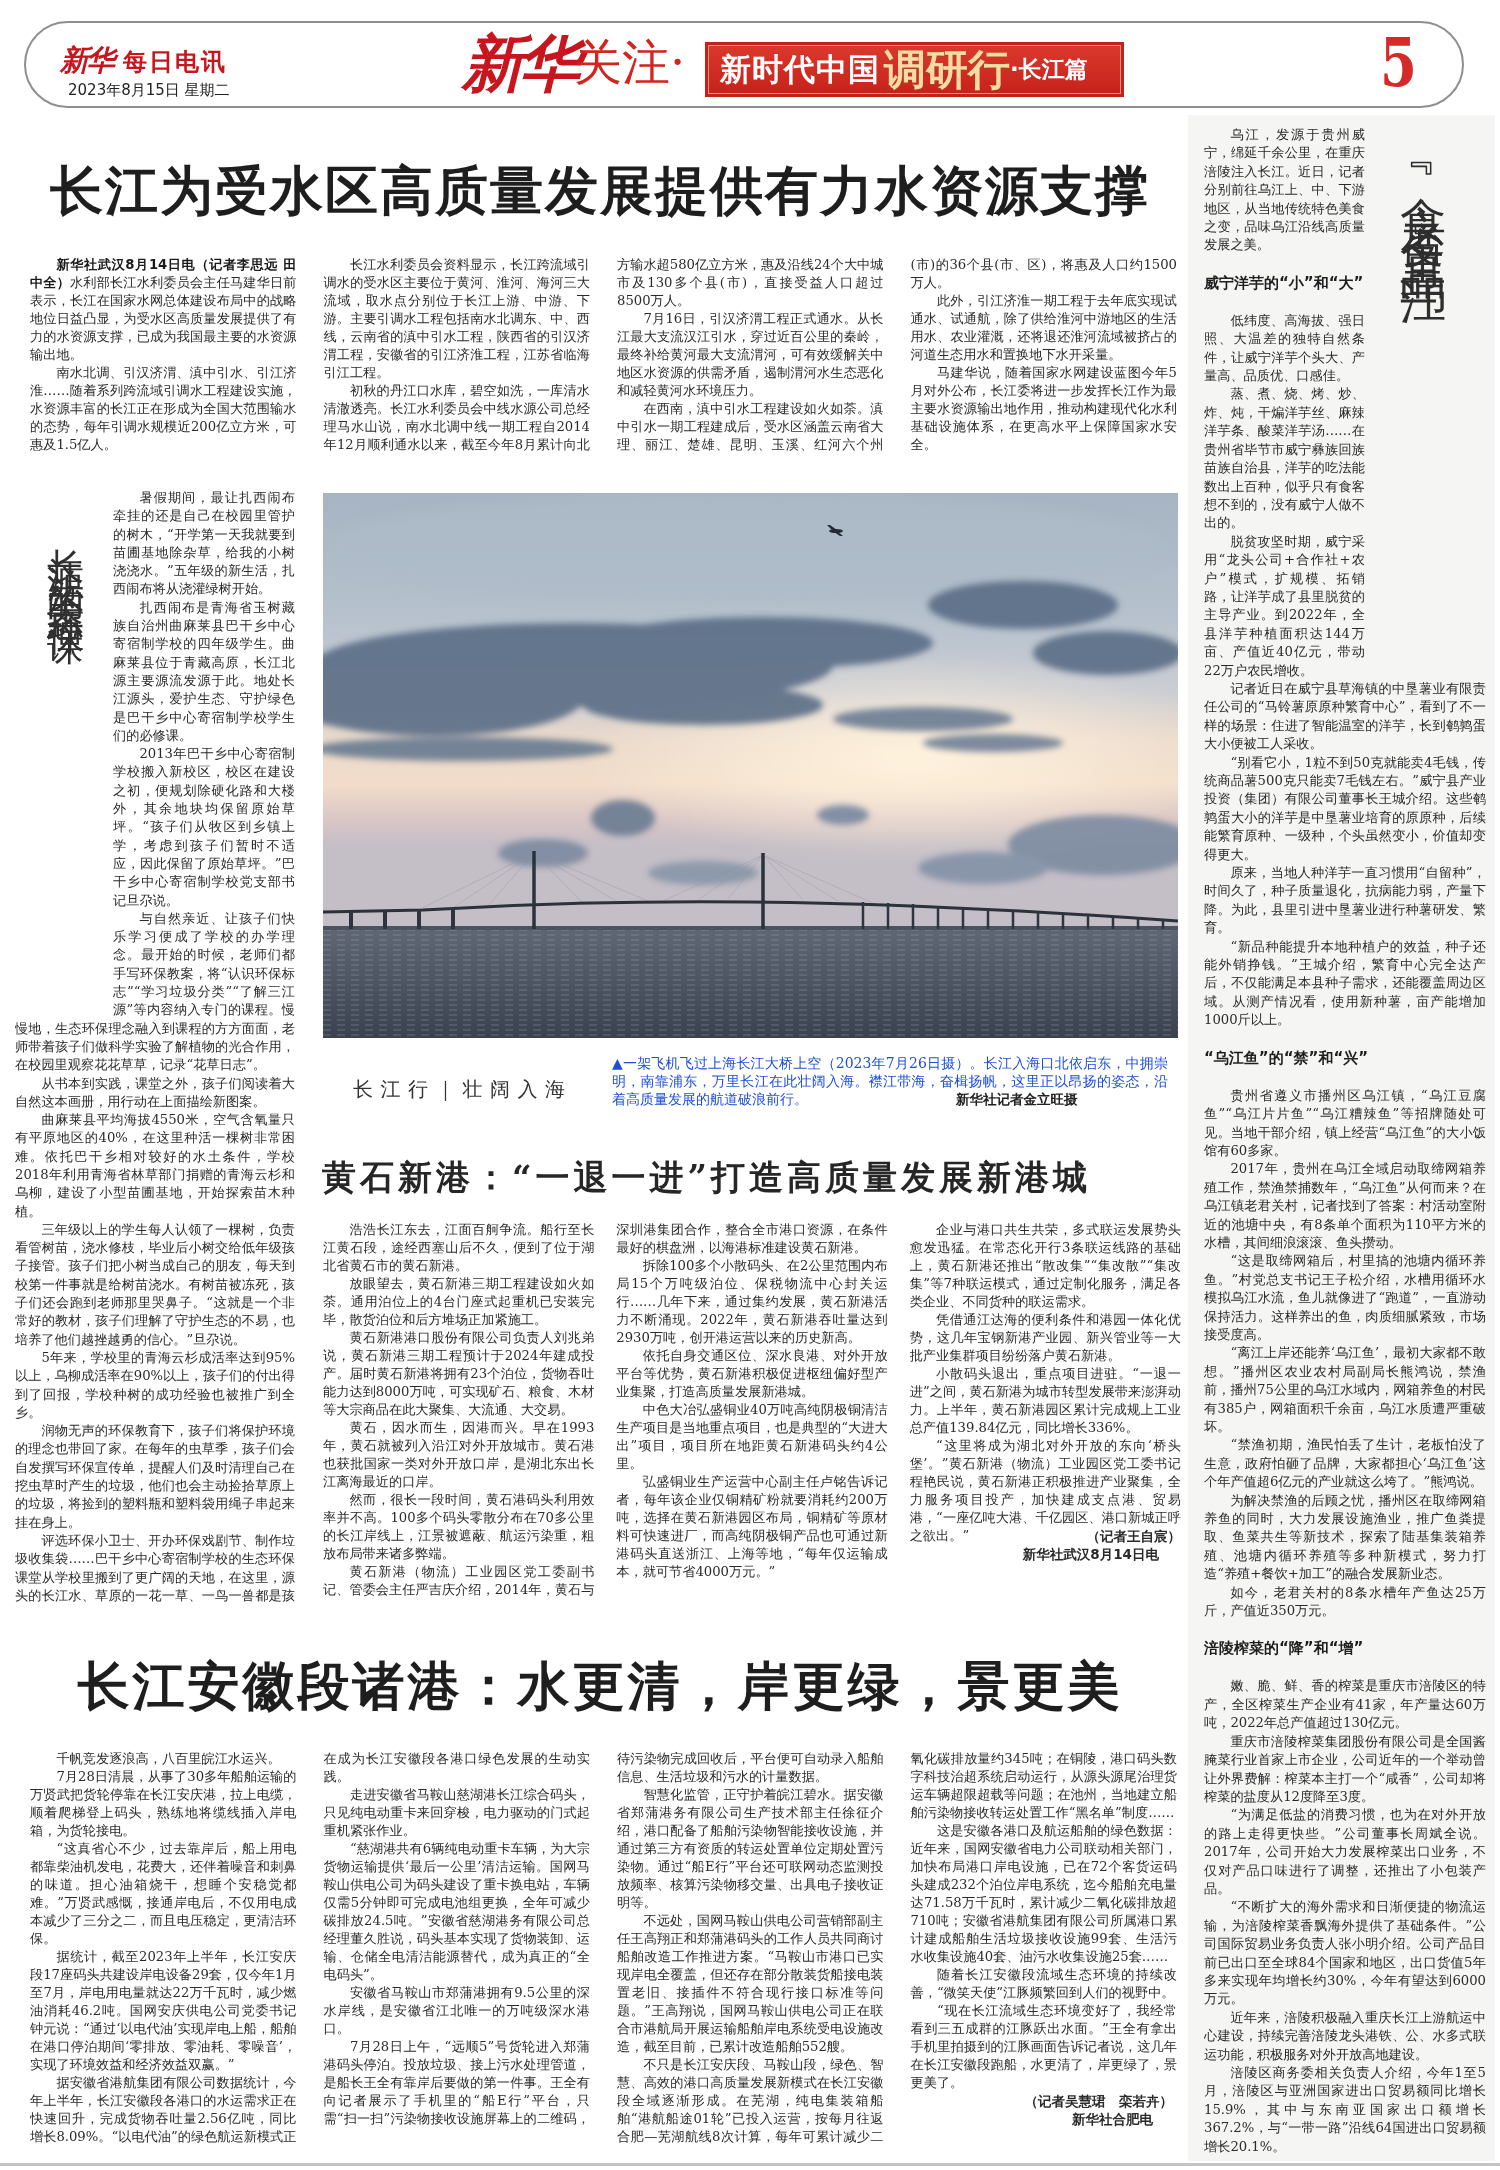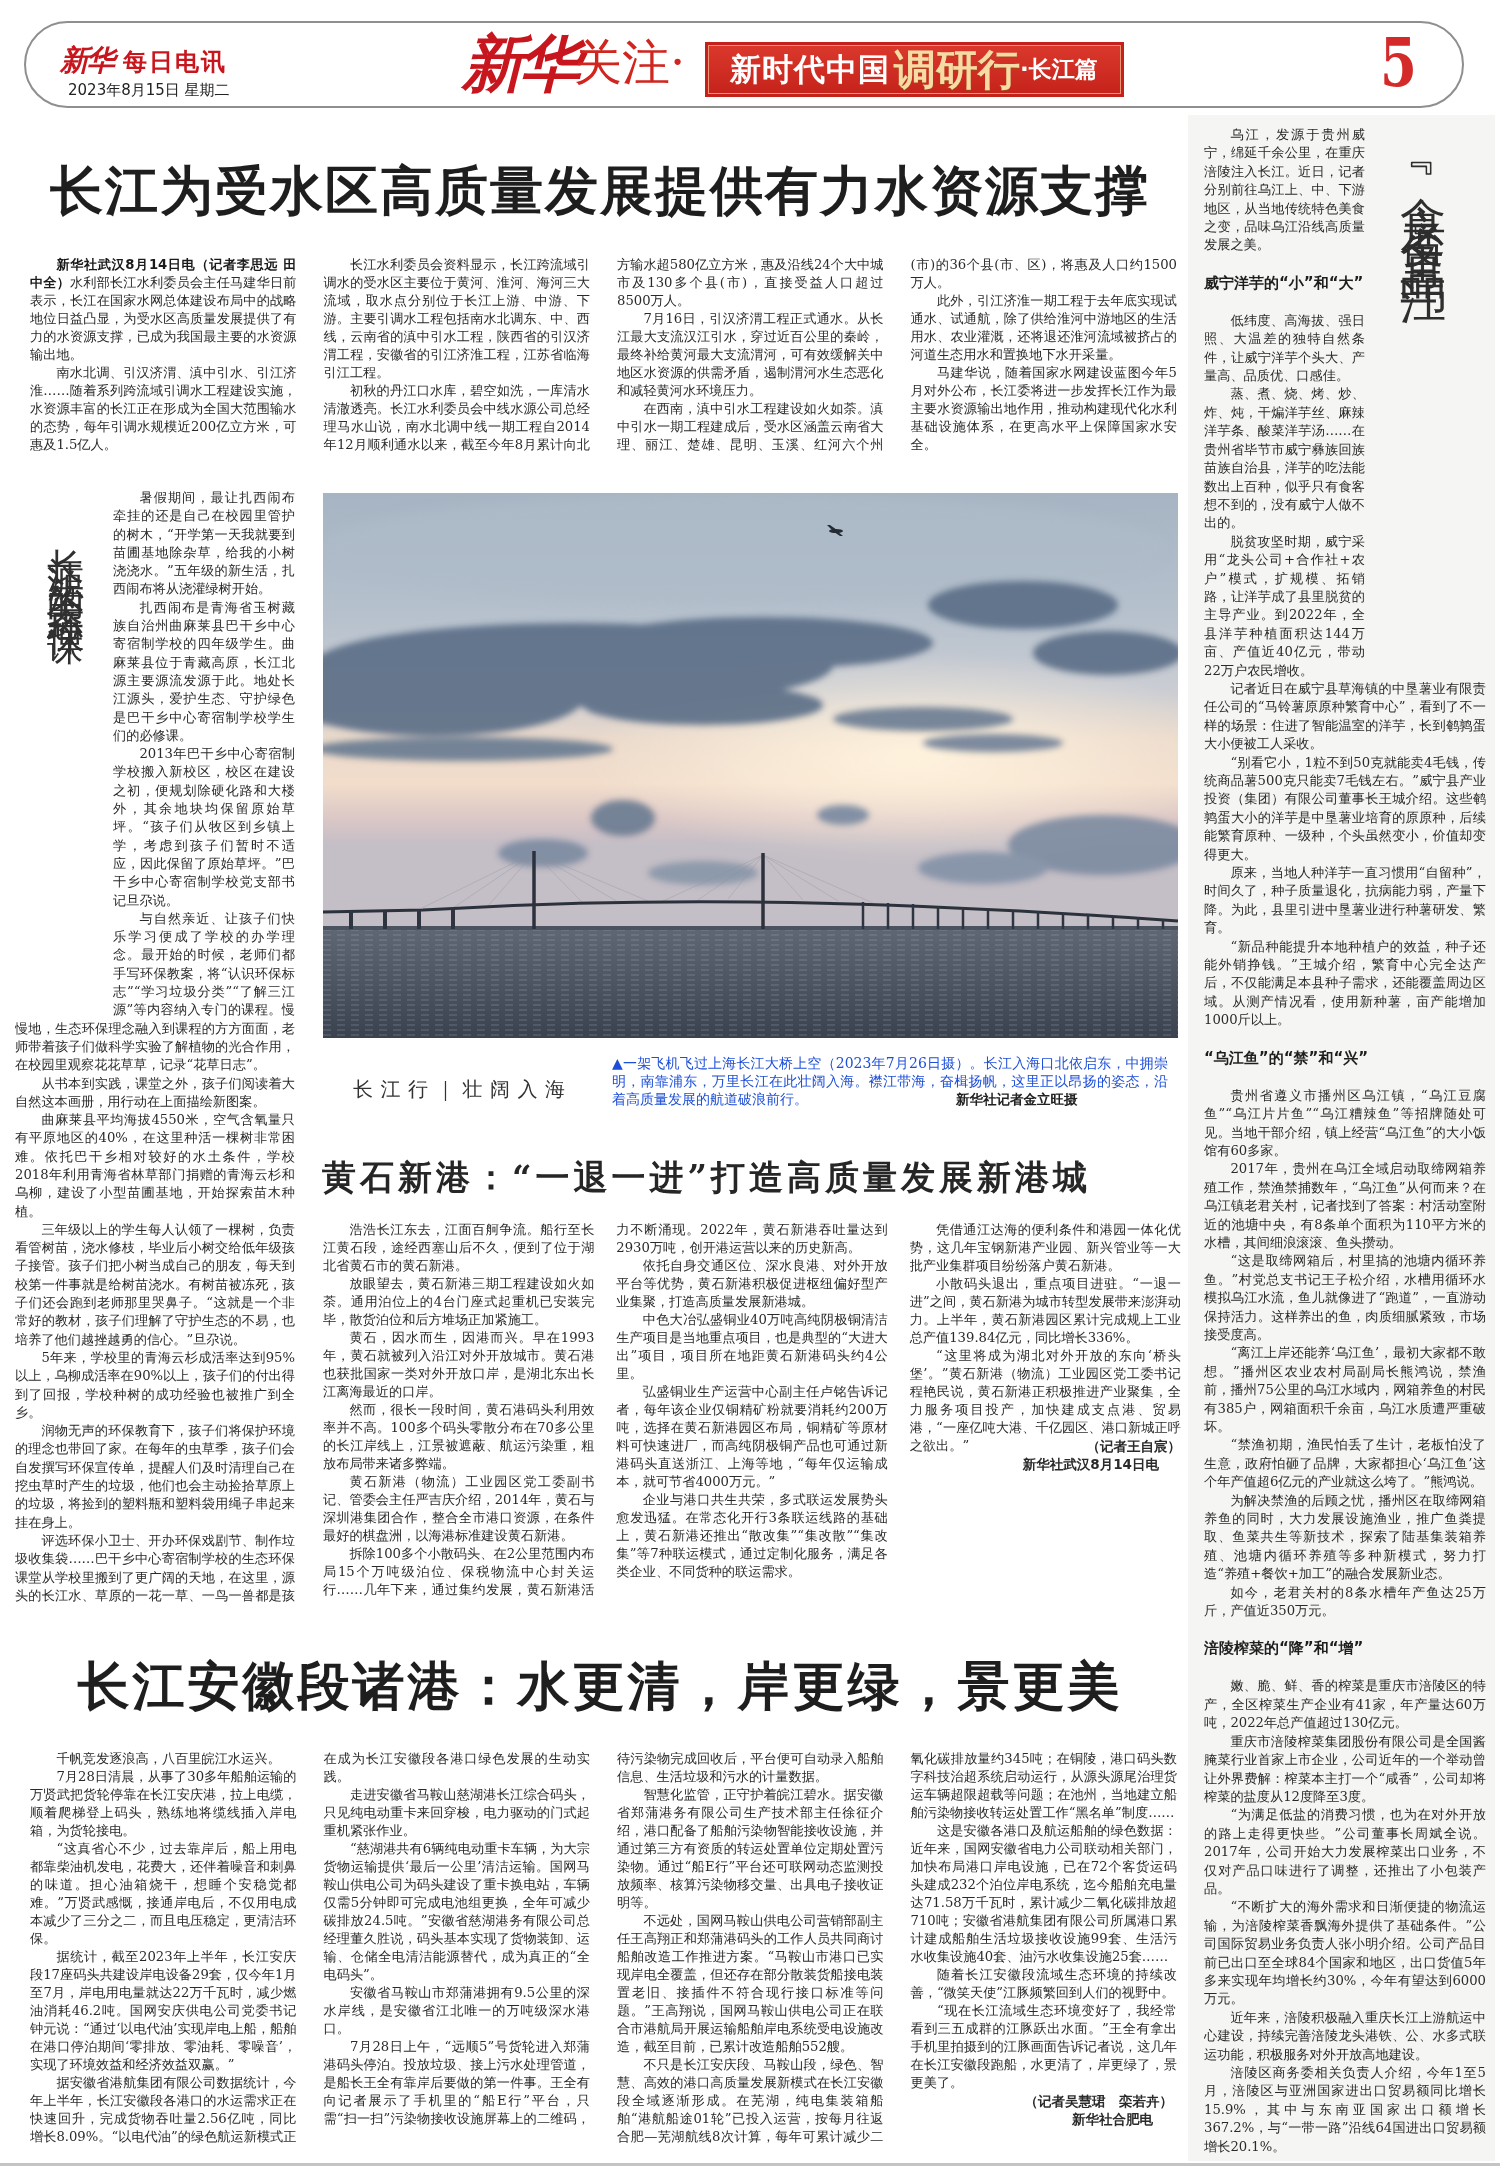--- a/index.html
+++ b/index.html
@@ -11,21 +11,21 @@
     
     .hdr-box{left:24px;top:21px;width:1440px;height:87px;border:2px solid #8f8f8f;border-radius:44px;background:#fff}
     .logo{left:60px;top:44px;white-space:nowrap;color:#c8161e;font-family:"DejaVu Serif",serif;line-height:32px}
     .logo-brand{font-size:29px;font-style:italic;font-weight:bold;letter-spacing:-3px}
     .logo-name{font-size:24px;font-weight:bold;letter-spacing:2px;margin-left:11px}
     .date{left:68px;top:81px;font-family:"DejaVu Sans",sans-serif;font-size:15px;color:#222;white-space:nowrap;line-height:18px}
     .section-title{left:462px;top:22px;white-space:nowrap;color:#c8161e;font-family:"DejaVu Serif",serif;line-height:80px}
     .sec-brand{font-size:62px;font-style:italic;font-weight:bold;letter-spacing:-6px}
     .sec-name{font-size:48px;color:#d0261f;vertical-align:6px;margin-left:0}
     .banner{left:705px;top:42px;width:419px;height:55px;background:linear-gradient(180deg,#dc3a2d 0%,#c4211a 100%);
-      box-shadow:inset 0 0 0 3px #c4211a, inset 0 0 0 4px #ec9473;display:flex;align-items:center;padding-left:25px;white-space:nowrap}
+      box-shadow:inset 0 0 0 3px #c4211a, inset 0 0 0 4px #ec9473;display:flex;align-items:center;padding-left:15px;white-space:nowrap}
     .banner .b1{color:#fff;font-family:"DejaVu Sans",sans-serif;font-weight:bold;font-size:31px;letter-spacing:1px}
     .banner .b2{font-family:"DejaVu Serif",serif;font-weight:bold;font-size:42px;color:#f7dba6;margin-left:4px;text-shadow:0 1px 0 #9c4a12}
     .banner .b3{color:#fff;font-family:"DejaVu Sans",sans-serif;font-weight:bold;font-size:23px}
     .page-num{left:1380px;top:22px;font-family:"DejaVu Serif",serif;font-weight:bold;font-size:68px;line-height:80px;color:#d42a2a;transform:scaleX(0.78);transform-origin:left top}
 
     
     .body-text{font-size:13.2px;line-height:18px;text-align:justify;color:#2a2a2a}
     .body-text p{text-indent:2em}
     .cols4{column-count:4;column-gap:27px;column-fill:auto;overflow:hidden}
     .cols3{column-count:3;column-gap:22px;column-fill:auto;overflow:hidden}
@@ -222,20 +222,21 @@
     </svg>
   </div>
   <div class="abs cap-label">长江行｜壮阔入海</div>
   <p class="abs cap-text">▲一架飞机飞过上海长江大桥上空（2023年7月26日摄）。长江入海口北依启东，中拥崇明，南靠浦东，万里长江在此壮阔入海。襟江带海，奋楫扬帆，这里正以昂扬的姿态，沿着高质量发展的航道破浪前行。</p>
   <div class="abs cap-credit">新华社记者金立旺摄</div>
 
   <h2 class="abs hl-hs">黄石新港：“一退一进”打造高质量发展新港城</h2>
   <div class="abs hs-body body-text cols3">
     <p>浩浩长江东去，江面百舸争流。船行至长江黄石段，途经西塞山后不久，便到了位于湖北省黄石市的黄石新港。</p>
     <p>放眼望去，黄石新港三期工程建设如火如荼。通用泊位上的4台门座式起重机已安装完毕，散货泊位和后方堆场正加紧施工。</p>
+    <p>黄石新港港口股份有限公司负责人刘兆弟说，黄石新港三期工程预计于2024年建成投产。届时黄石新港将拥有23个泊位，货物吞吐能力达到8000万吨，可实现矿石、粮食、木材等大宗商品在此大聚集、大流通、大交易。</p>
     <p>黄石，因水而生，因港而兴。早在1993年，黄石就被列入沿江对外开放城市。黄石港也获批国家一类对外开放口岸，是湖北东出长江离海最近的口岸。</p>
     <p>然而，很长一段时间，黄石港码头利用效率并不高。100多个码头零散分布在70多公里的长江岸线上，江景被遮蔽、航运污染重，粗放布局带来诸多弊端。</p>
     <p>黄石新港（物流）工业园区党工委副书记、管委会主任严吉庆介绍，2014年，黄石与深圳港集团合作，整合全市港口资源，在条件最好的棋盘洲，以海港标准建设黄石新港。</p>
     <p>拆除100多个小散码头、在2公里范围内布局15个万吨级泊位、保税物流中心封关运行……几年下来，通过集约发展，黄石新港活力不断涌现。2022年，黄石新港吞吐量达到2930万吨，创开港运营以来的历史新高。</p>
     <p>依托自身交通区位、深水良港、对外开放平台等优势，黄石新港积极促进枢纽偏好型产业集聚，打造高质量发展新港城。</p>
     <p>中色大冶弘盛铜业40万吨高纯阴极铜清洁生产项目是当地重点项目，也是典型的“大进大出”项目，项目所在地距黄石新港码头约4公里。</p>
     <p>弘盛铜业生产运营中心副主任卢铭告诉记者，每年该企业仅铜精矿粉就要消耗约200万吨，选择在黄石新港园区布局，铜精矿等原材料可快速进厂，而高纯阴极铜产品也可通过新港码头直送浙江、上海等地，“每年仅运输成本，就可节省4000万元。”</p>
     <p>企业与港口共生共荣，多式联运发展势头愈发迅猛。在常态化开行3条联运线路的基础上，黄石新港还推出“散改集”“集改散”“集改集”等7种联运模式，通过定制化服务，满足各类企业、不同货种的联运需求。</p>
     <p>凭借通江达海的便利条件和港园一体化优势，这几年宝钢新港产业园、新兴管业等一大批产业集群项目纷纷落户黄石新港。</p>
     <p>小散码头退出，重点项目进驻。“一退一进”之间，黄石新港为城市转型发展带来澎湃动力。上半年，黄石新港园区累计完成规上工业总产值139.84亿元，同比增长336%。</p>

